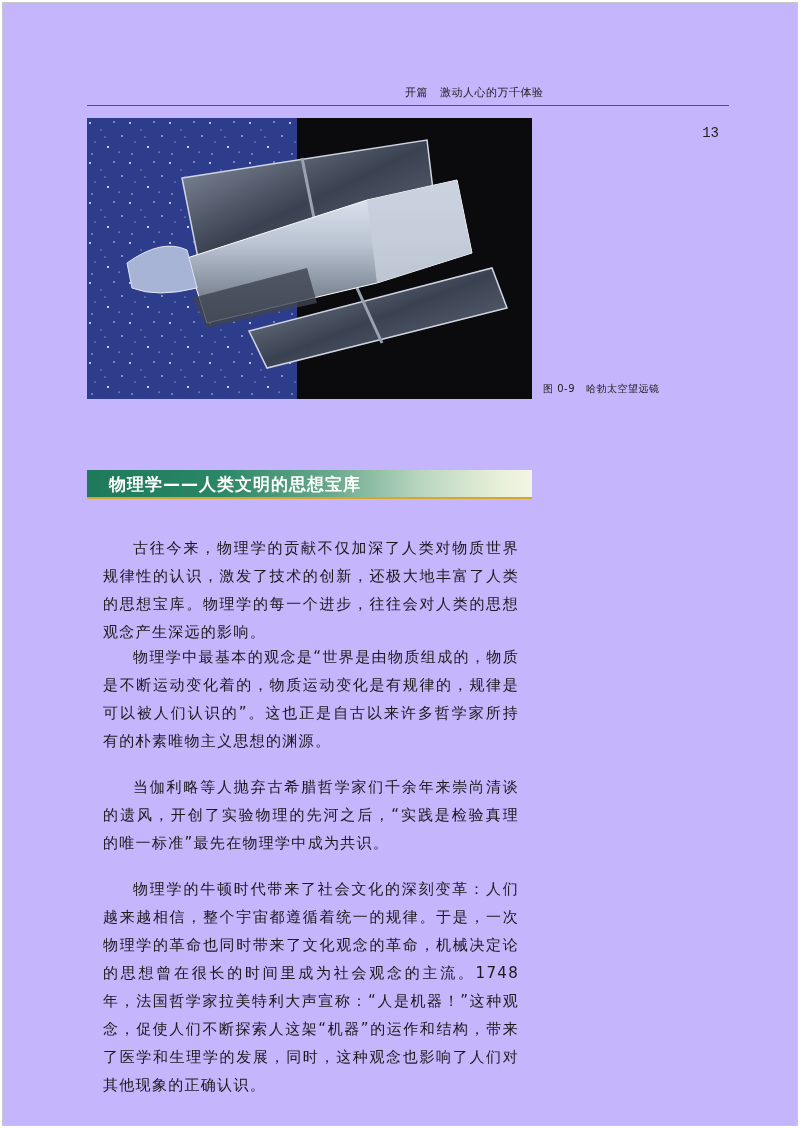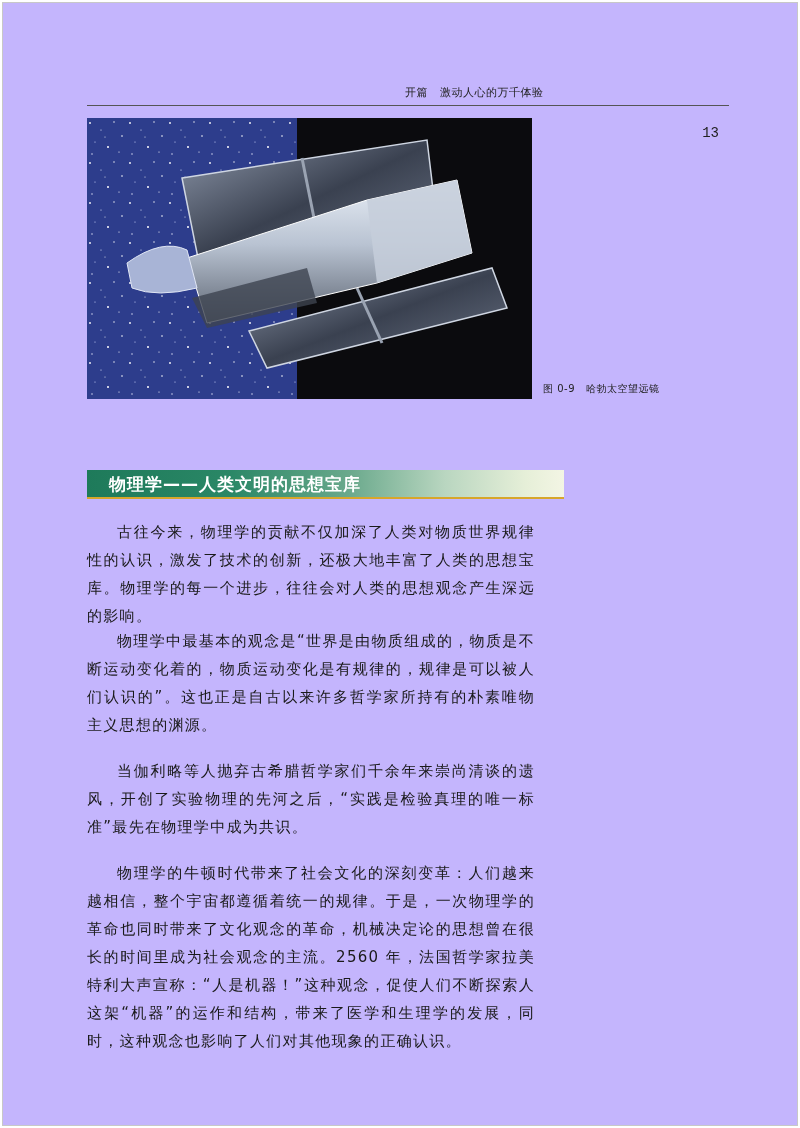--- a/index.html
+++ b/index.html
@@ -7,24 +7,24 @@
     .page-frame { position: absolute; left: 2px; top: 2px; width: 794px; height: 1122px; border: 1px solid #c8c8c8; background: #c4b5fd; }
     .running-header { position: absolute; left: 84px; top: 76px; width: 642px; height: 26px; border-bottom: 1.5px solid #555; }
     .header-title { position: absolute; left: 318px; top: 6px; font-size: 11px; color: #222; letter-spacing: 0.5px; }
     .header-title .sep { display: inline-block; width: 12px; }
     .page-number { position: absolute; right: 10px; top: 2px; font-family: Liberation Mono, monospace; font-size: 14px; color: #222; margin-top: 44px; }
     .figure { position: absolute; left: 84px; top: 115px; width: 445px; height: 281px; overflow: hidden; background: #000; }
     .figure svg { display: block; }
     .caption { position: absolute; left: 540px; top: 379px; font-size: 10px; color: #222; letter-spacing: 0.5px; white-space: pre; }
     .section-banner { position: absolute; left: 84px; top: 467px; width: 445px; height: 27px;
       background: linear-gradient(to right, #1e7a5a 0%, #2a8766 30%, #6aa98c 55%, #b9d6c0 75%, #e6efd8 92%, #f3f5e4 100%);
-      border-bottom: 2px solid #d7a62b; padding-left: 32px; }
+      border-bottom: 2px solid #d7a62b; }
     .section-title { position: absolute; left: 22px; top: 3px; font-size: 17px; font-weight: bold; color: #ffffff; letter-spacing: 1px; }
     .body-text { position: absolute; left: 84px; width: 448px; font-size: 15px; line-height: 28px; color: #1a1a1a; letter-spacing: 1.3px; text-align: justify; }
-    .body-text p { margin: 0; text-indent: 2em; }
+    .body-text p { margin: 16px; text-indent: 2em; }
     .p1 { top: 515px; }
     .p2 { top: 624px; }
     .p3 { top: 754px; }
     .p4 { top: 856px; }
   </style>
 </head>
 <body>
 
 <div class="page-frame">
 
@@ -88,16 +88,16 @@
   <div class="body-text p1">
     <p>古往今来，物理学的贡献不仅加深了人类对物质世界规律性的认识，激发了技术的创新，还极大地丰富了人类的思想宝库。物理学的每一个进步，往往会对人类的思想观念产生深远的影响。</p>
   </div>
   <div class="body-text p2">
     <p>物理学中最基本的观念是“世界是由物质组成的，物质是不断运动变化着的，物质运动变化是有规律的，规律是可以被人们认识的”。这也正是自古以来许多哲学家所持有的朴素唯物主义思想的渊源。</p>
   </div>
   <div class="body-text p3">
     <p>当伽利略等人抛弃古希腊哲学家们千余年来崇尚清谈的遗风，开创了实验物理的先河之后，“实践是检验真理的唯一标准”最先在物理学中成为共识。</p>
   </div>
   <div class="body-text p4">
-    <p>物理学的牛顿时代带来了社会文化的深刻变革：人们越来越相信，整个宇宙都遵循着统一的规律。于是，一次物理学的革命也同时带来了文化观念的革命，机械决定论的思想曾在很长的时间里成为社会观念的主流。2560 年，法国哲学家拉美特利大声宣称：“人是机器！”这种观念，促使人们不断探索人这架“机器”的运作和结构，带来了医学和生理学的发展，同时，这种观念也影响了人们对其他现象的正确认识。</p>
+    <p>物理学的牛顿时代带来了社会文化的深刻变革：人们越来越相信，整个宇宙都遵循着统一的规律。于是，一次物理学的革命也同时带来了文化观念的革命，机械决定论的思想曾在很长的时间里成为社会观念的主流。1748 年，法国哲学家拉美特利大声宣称：“人是机器！”这种观念，促使人们不断探索人这架“机器”的运作和结构，带来了医学和生理学的发展，同时，这种观念也影响了人们对其他现象的正确认识。</p>
   </div>
 
 </div>
 
 </body></html>

